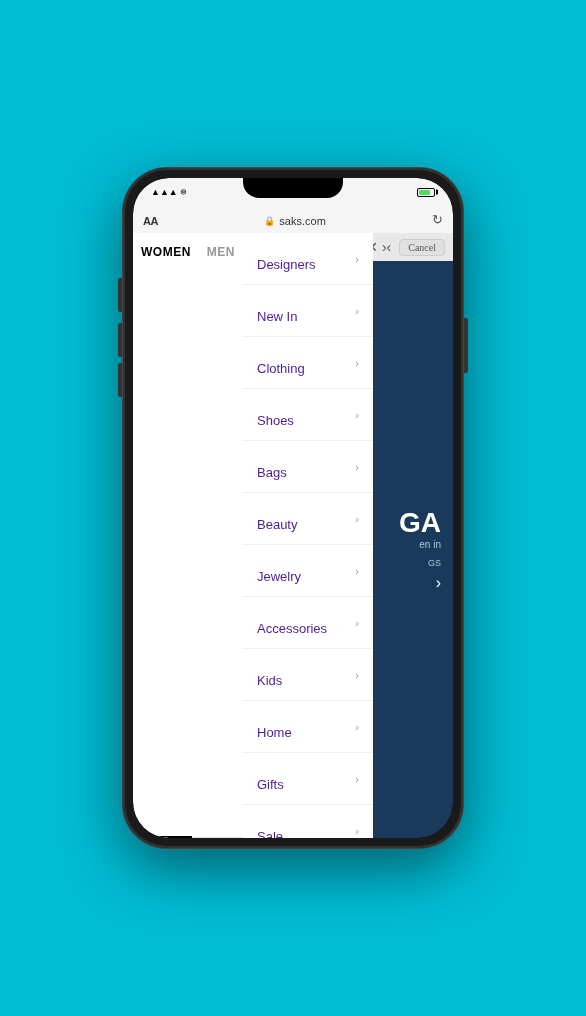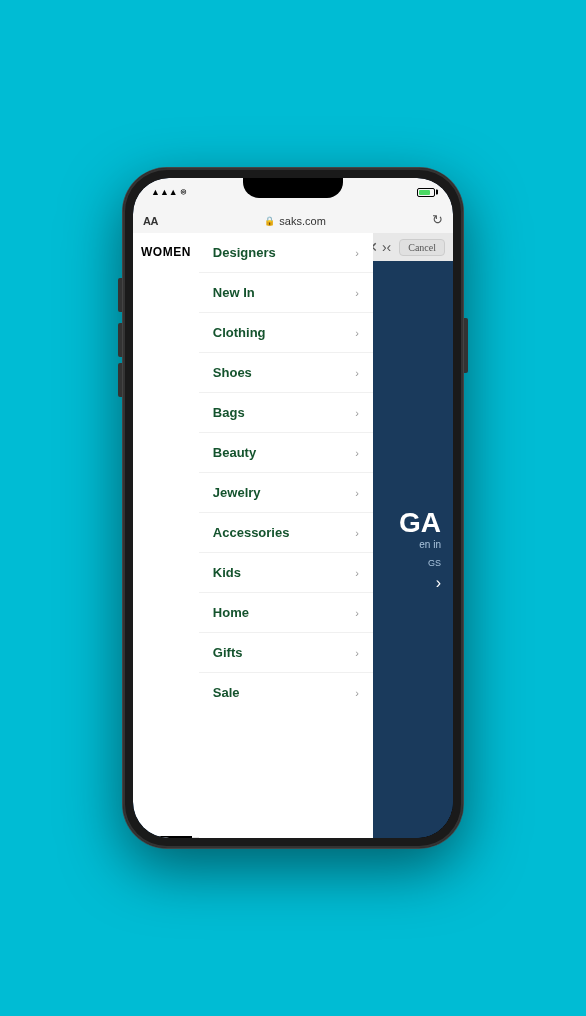--- a/index.html
+++ b/index.html
@@ -313,22 +313,23 @@
       border-bottom: 1px solid #f0f0f0;
       cursor: pointer;
     }
 
     .menu-item:last-child {
       border-bottom: none;
     }
 
     .menu-item-label {
       font-size: 13px;
-      color: #14532d;
-      font-weight: 700;
+      color: #4c1d95;
+      font-weight: 400;
+      margin-top: 12px;
     }
 
     .chevron-icon {
       color: #999;
       font-size: 11px;
     }
 
     
     .signin-area {
       padding: 10px 12px 14px;
@@ -398,20 +399,23 @@
             <div style="color:#fff; font-size:16px; margin-top:6px;">›</div>
           </div>
         </div>
 
         <div class="nav-drawer">
 
           <div class="tabs">
             <div class="tab active">
               <span>WOMEN</span>
             </div>
+            <div class="tab">
+              <span>MEN</span>
+            </div>
           </div>
 
           <div class="menu-list">
 
             <div class="menu-item">
               <span class="menu-item-label">Designers</span>
               <span class="chevron-icon">›</span>
             </div>
 
             <div class="menu-item">

